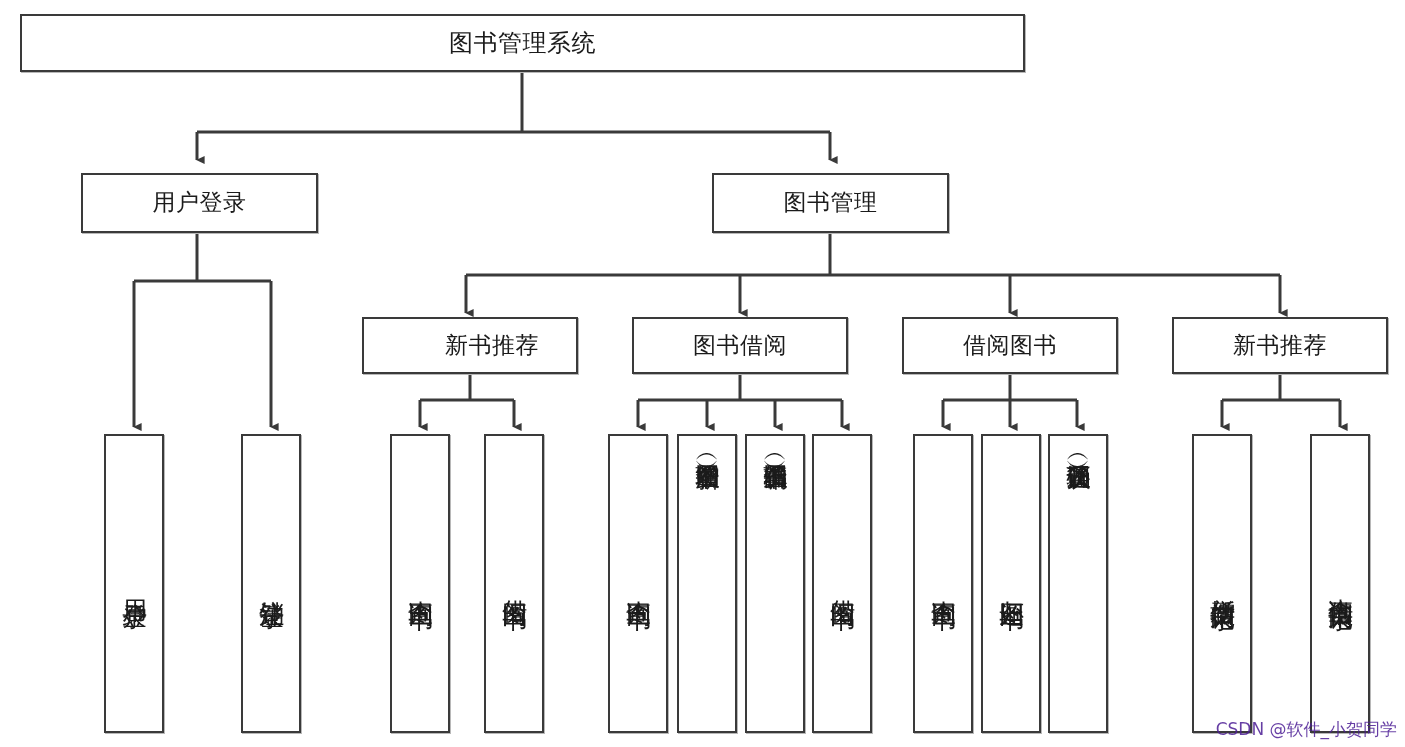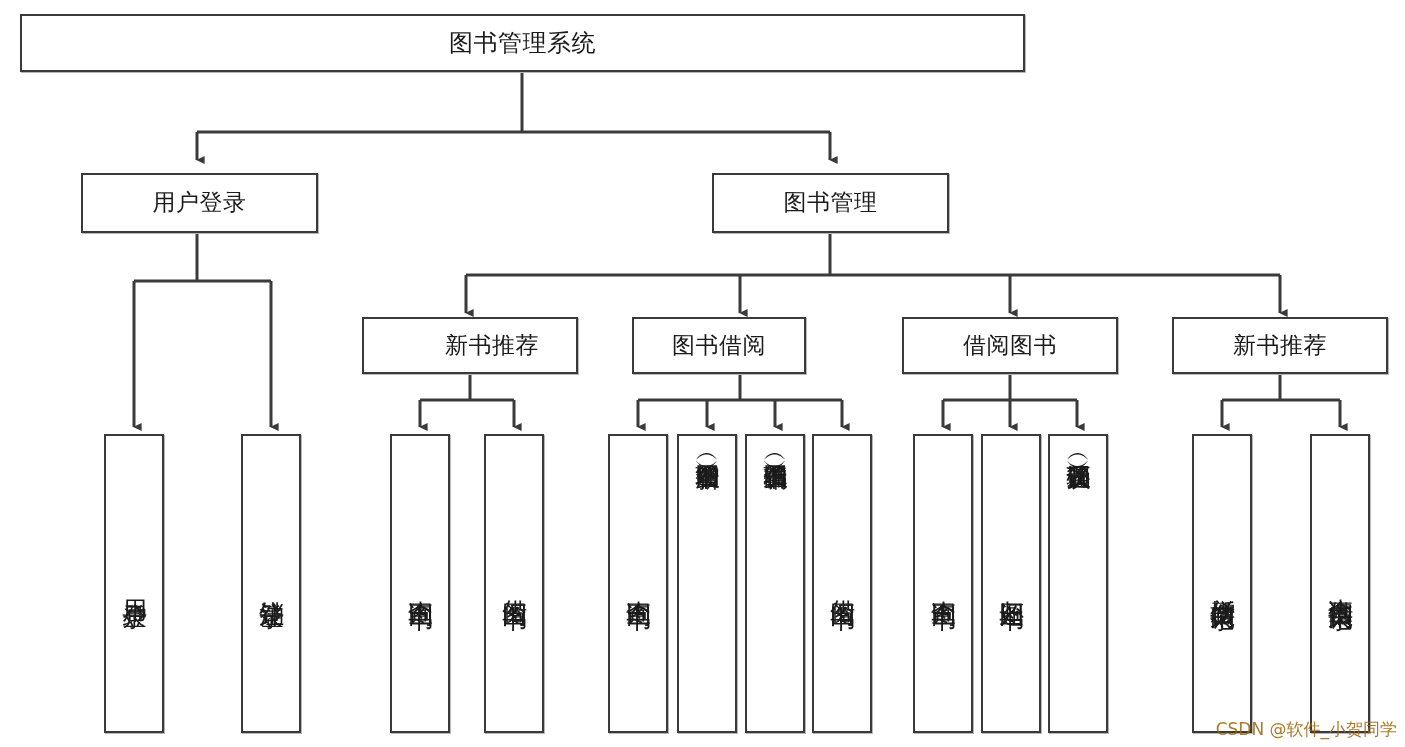--- a/index.html
+++ b/index.html
@@ -70,21 +70,21 @@
   }
   .node.v.midalign {
     align-items: center;
     padding-top: 0;
   }
   #watermark {
     position: absolute;
     right: 8px;
     bottom: 6px;
     font-size: 17px;
-    color: #a16207;
+    color: #4c1d95;
     opacity: 0.85;
     white-space: nowrap;
     font-family: "DejaVu Sans", "Liberation Sans", sans-serif;
   }
 </style>
 </head>
 <body>
 
 <div id="diagram-root">
 
@@ -147,21 +147,21 @@
   </div>
 
   <div class="node h" style="left:712px; top:173px; width:237px; height:60px;">
     <span class="label">图书管理</span>
   </div>
 
   <div class="node h" style="left:362px; top:317px; width:216px; height:57px;padding-left:44px;">
     <span class="label">新书推荐</span>
   </div>
 
-  <div class="node h" style="left:632px; top:317px; width:174px; height:57px;">
+  <div class="node h" style="left:632px; top:317px; width:216px; height:57px;">
     <span class="label">图书借阅</span>
   </div>
 
   <div class="node h" style="left:902px; top:317px; width:216px; height:57px;">
     <span class="label">借阅图书</span>
   </div>
 
   <div class="node h" style="left:1172px; top:317px; width:216px; height:57px;">
     <span class="label">新书推荐</span>
   </div>

